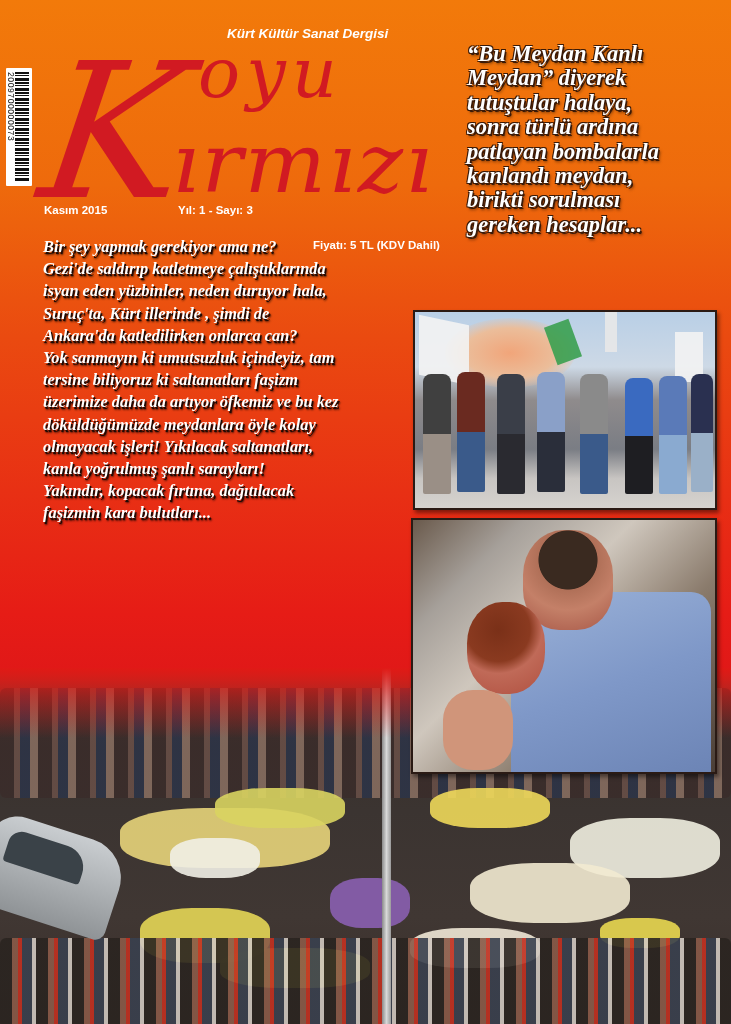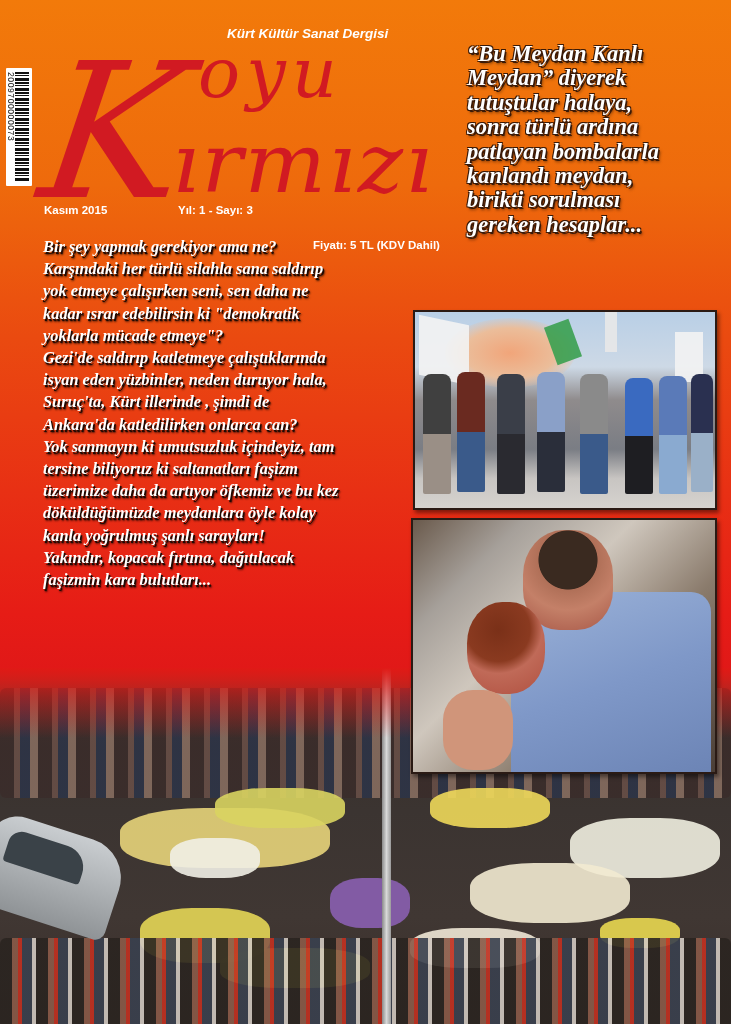--- a/index.html
+++ b/index.html
@@ -120,36 +120,31 @@
     <div>kanlandı meydan,</div>
     <div>birikti sorulması</div>
     <div>gereken hesaplar...</div>
   </div>
 
   <div class="body-text">
     <div class="para">
       <div class="line">Bir şey yapmak gerekiyor ama ne?</div>
     </div>
     <div class="para">
-      <div class="line">Karşındaki her türlü silahla sana saldırıp</div>
-      <div class="line">yok etmeye çalışırken seni, sen daha ne</div>
-      <div class="line">kadar ısrar edebilirsin ki "demokratik</div>
-      <div class="line">yoklarla mücade etmeye"?</div>
-    </div>
-    <div class="para">
       <div class="line">Gezi'de saldırıp katletmeye çalıştıklarında</div>
       <div class="line">isyan eden yüzbinler, neden duruyor hala,</div>
       <div class="line">Suruç'ta, Kürt illerinde , şimdi de</div>
       <div class="line">Ankara'da katledilirken onlarca can?</div>
     </div>
     <div class="para">
       <div class="line">Yok sanmayın ki umutsuzluk içindeyiz, tam</div>
       <div class="line">tersine biliyoruz ki saltanatları faşizm</div>
       <div class="line">üzerimize daha da artıyor öfkemiz ve bu kez</div>
       <div class="line">döküldüğümüzde meydanlara öyle kolay</div>
+      <div class="line">olmayacak işleri! Yıkılacak saltanatları,</div>
       <div class="line">kanla yoğrulmuş şanlı sarayları!</div>
     </div>
     <div class="para">
       <div class="line">Yakındır, kopacak fırtına, dağıtılacak</div>
       <div class="line">faşizmin kara bulutları...</div>
     </div>
   </div>
 
   <div class="photo photo-top">
     <div class="smoke"></div>

